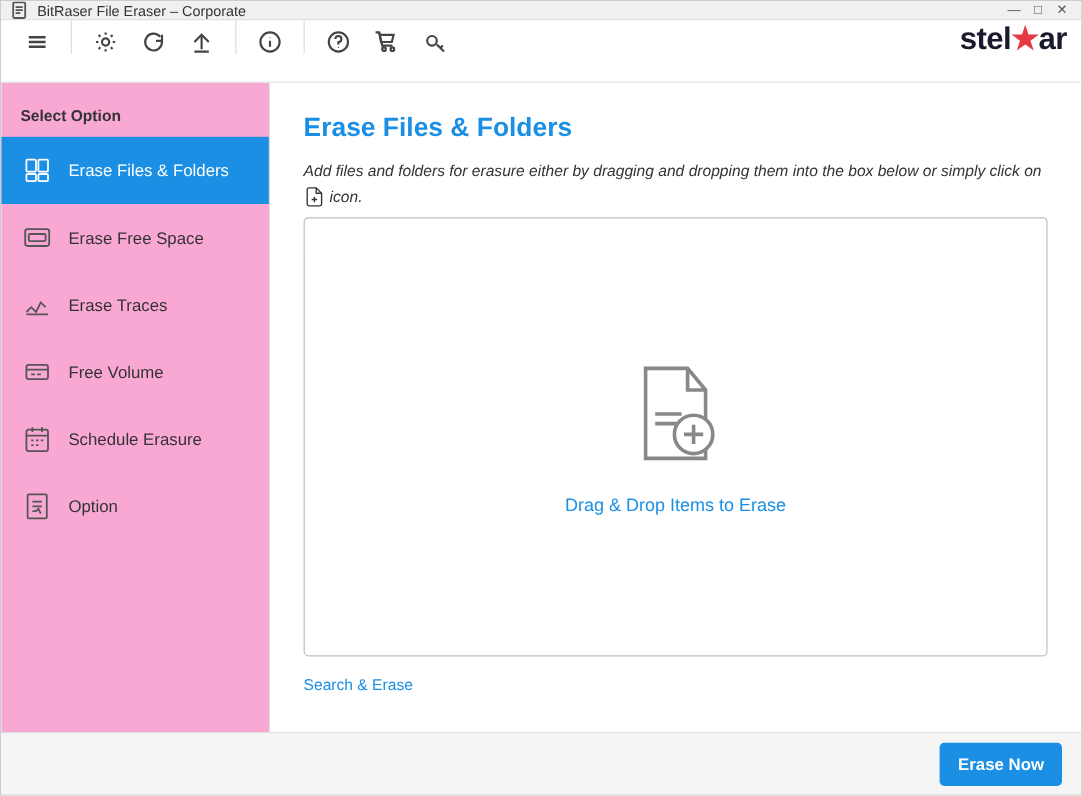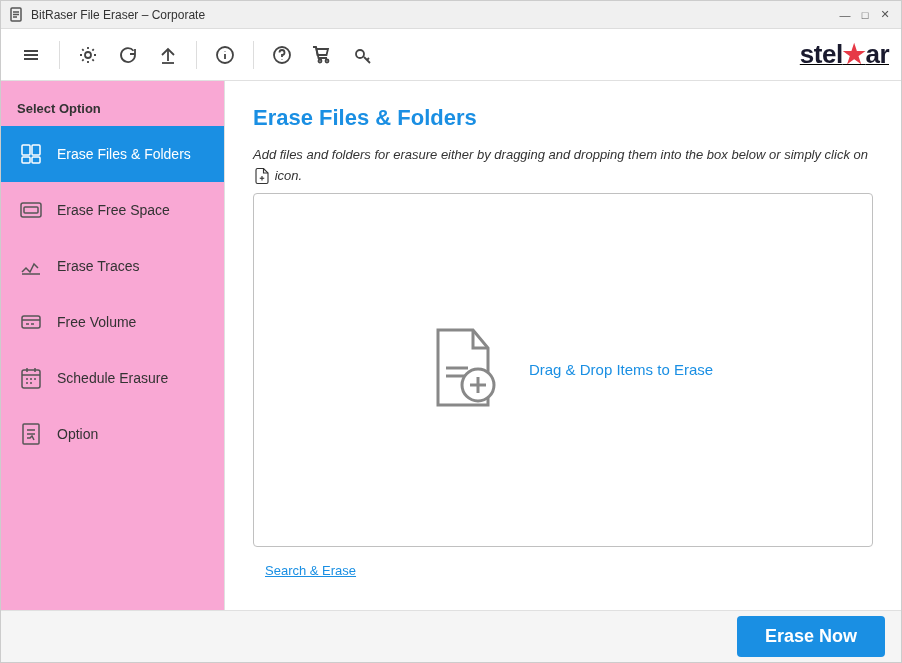--- a/index.html
+++ b/index.html
@@ -9,21 +9,21 @@
       width: 902px;
       height: 663px;
       overflow: hidden;
       display: flex;
       flex-direction: column;
       border: 1px solid #ccc;
     }
 
     
     .title-bar {
-      height: 28px;
+      height: 16px;
       background: #f0f0f0;
       display: flex;
       align-items: center;
       justify-content: space-between;
       padding: 0 8px;
       border-bottom: 1px solid #ddd;
       user-select: none;
     }
     .title-bar-left {
       display: flex;
@@ -59,24 +59,22 @@
       background: none;
       border: none;
     }
 
     
     .toolbar {
       height: 52px;
       background: #fff;
       border-bottom: 1px solid #e0e0e0;
       display: flex;
-      align-items: center;
       padding: 0 12px;
       gap: 4px;
-      text-decoration: underline;
     }
     .toolbar-btn {
       width: 36px;
       height: 36px;
       display: flex;
       align-items: center;
       justify-content: center;
       cursor: pointer;
       border: none;
       background: none;
@@ -188,20 +186,21 @@
       fill: none;
       stroke-width: 1.5;
     }
 
     
     .drop-zone {
       flex: 1;
       border: 1.5px solid #c0c0c0;
       border-radius: 4px;
       display: flex;
+      flex-direction: column;
       align-items: center;
       justify-content: center;
       gap: 16px;
       min-height: 280px;
       margin-bottom: 16px;
       background: #fff;
     }
     .drop-icon {
       width: 100px;
       height: 100px;
@@ -215,43 +214,41 @@
     }
     .drop-text {
       font-size: 15px;
       color: #1a8fe3;
     }
 
     
     .search-erase-link {
       font-size: 13px;
       color: #1a8fe3;
-      text-decoration: underline;
       cursor: pointer;
       margin-bottom: 8px;
       align-self: flex-start;
-      margin-left: 12px;
     }
 
     
     .bottom-bar {
       height: 52px;
       background: #f5f5f5;
       border-top: 1px solid #e0e0e0;
       display: flex;
       align-items: center;
       justify-content: flex-end;
       padding: 0 16px;
     }
     .erase-now-btn {
       background: #1a8fe3;
       color: #fff;
       border: none;
-      padding: 10px 28px;
-      font-size: 18px;
+      padding: 10px 15px;
+      font-size: 14px;
       font-weight: 600;
       border-radius: 4px;
       cursor: pointer;
     }
   </style>
 </head>
 <body>
 
 <div class="title-bar">
   <div class="title-bar-left">

